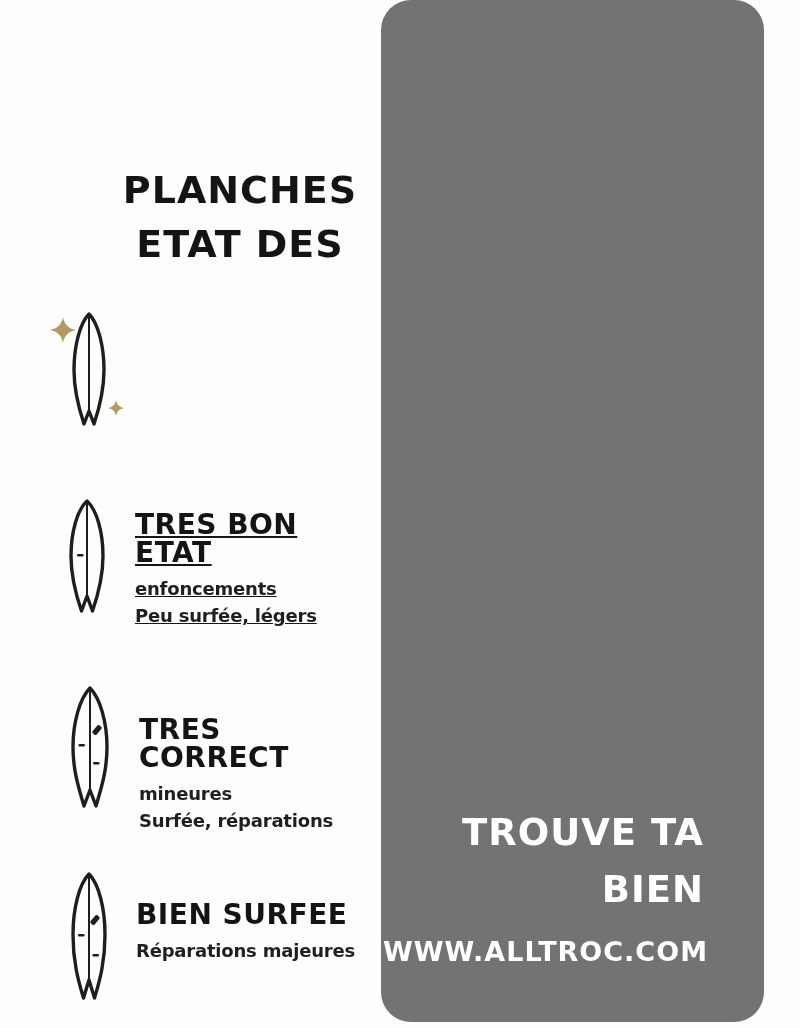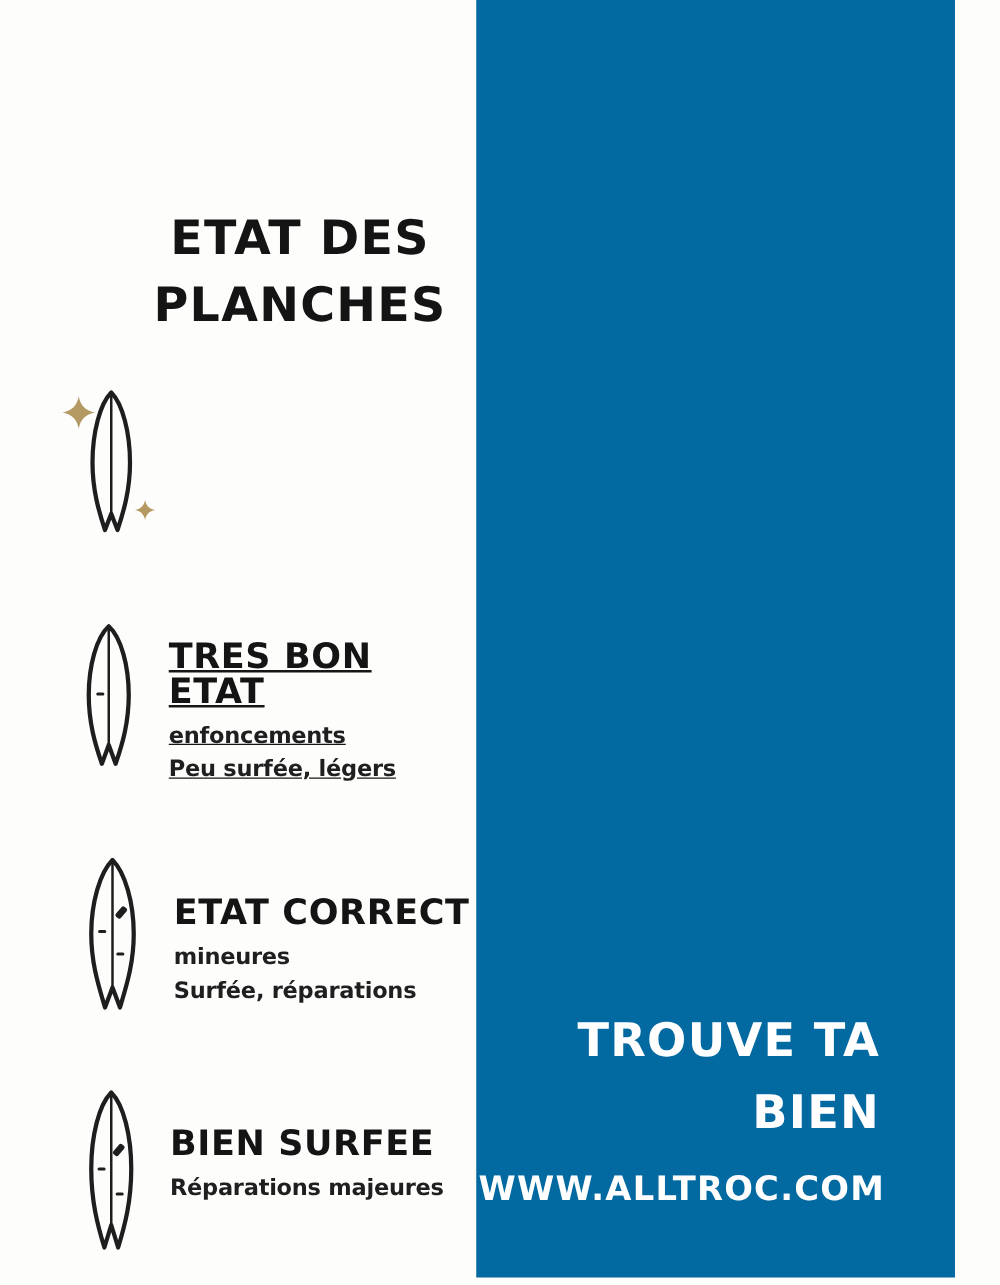--- a/index.html
+++ b/index.html
@@ -8,21 +8,22 @@
     width:800px;height:1028px;
     background:#fdfdfc;
     overflow:hidden;
     font-family:"DejaVu Sans", sans-serif;
     color:#161616;
   }
   .black-panel{
     position:absolute;
     left:381px;top:0;
     width:383px;height:1022px;
-    background:#0369a1;
+    background:#737373;
+    border-radius:30px;
   }
   .title{
     position:absolute;
     left:100px;top:163px;width:280px;
     text-align:center;
     font-size:38px;line-height:54px;
     font-weight:bold;letter-spacing:1px;
     color:#141414;
   }
   .row-icon{position:absolute;}
@@ -70,22 +71,22 @@
 
   <div class="black-panel">
     <div class="tagline">
       <div>TROUVE TA</div>
       <div>BIEN</div>
     </div>
     <div class="website">WWW.ALLTROC.COM</div>
   </div>
 
   <div class="title">
+    <div>PLANCHES</div>
     <div>ETAT DES</div>
-    <div>PLANCHES</div>
   </div>
 
   <svg class="row-icon icon-1" width="78" height="120" viewBox="0 0 78 120">
     <path fill="#b49a62" transform="translate(0,5)" d="M13 0C14.3 7.4 18.6 11.7 26 13C18.6 14.3 14.3 18.6 13 26C11.7 18.6 7.4 14.3 0 13C7.4 11.7 11.7 7.4 13 0Z"></path>
     <g transform="translate(22,0)">
       <path fill="none" stroke="#1e1e1e" stroke-width="3.4" stroke-linejoin="round" d="M17,2 C8,11 2,34 2,58 C2,80 7,97 12,112 L17,99 L22,112 C27,97 32,80 32,58 C32,34 26,11 17,2 Z"></path>
       <path fill="none" stroke="#1e1e1e" stroke-width="2" d="M17,4 L17,99"></path>
     </g>
     <path fill="#b49a62" transform="translate(58,88) scale(0.62)" d="M13 0C14.3 7.4 18.6 11.7 26 13C18.6 14.3 14.3 18.6 13 26C11.7 18.6 7.4 14.3 0 13C7.4 11.7 11.7 7.4 13 0Z"></path>
   </svg>
@@ -104,21 +105,21 @@
   </div>
 
   <svg class="row-icon icon-3" width="40" height="128" viewBox="0 0 40 128">
     <path fill="none" stroke="#1e1e1e" stroke-width="3.4" stroke-linejoin="round" d="M20,2 C10,12 3,36 3,61 C3,85 9,103 14,120 L20,104 L26,120 C31,103 37,85 37,61 C37,36 30,12 20,2 Z"></path>
     <path fill="none" stroke="#1e1e1e" stroke-width="2" d="M20,4 L20,104"></path>
     <rect x="-5.2" y="-2.6" width="10.4" height="5.2" rx="1.6" transform="translate(27,44) rotate(-50)" fill="#1e1e1e"></rect>
     <rect x="8.5" y="58" width="6.5" height="2.4" rx="1.2" fill="#1e1e1e"></rect>
     <rect x="23" y="76" width="6.5" height="2.4" rx="1.2" fill="#1e1e1e"></rect>
   </svg>
   <div class="row-text text-3">
-    <div class="cond-name">ETAT CORRECT</div>
+    <div class="cond-name">TRES CORRECT</div>
     <div class="cond-desc">
       <div>mineures</div>
       <div>Surfée, réparations</div>
     </div>
   </div>
 
   <svg class="row-icon icon-4" width="38" height="134" viewBox="0 0 38 134">
     <path fill="none" stroke="#1e1e1e" stroke-width="3.4" stroke-linejoin="round" d="M19,2 C9,12 3,37 3,63 C3,89 8,108 13.5,126 L19,108 L24.5,126 C30,108 35,89 35,63 C35,37 29,12 19,2 Z"></path>
     <path fill="none" stroke="#1e1e1e" stroke-width="2" d="M19,4 L19,108"></path>
     <rect x="-5.2" y="-2.6" width="10.4" height="5.2" rx="1.6" transform="translate(25,48) rotate(-50)" fill="#1e1e1e"></rect>

